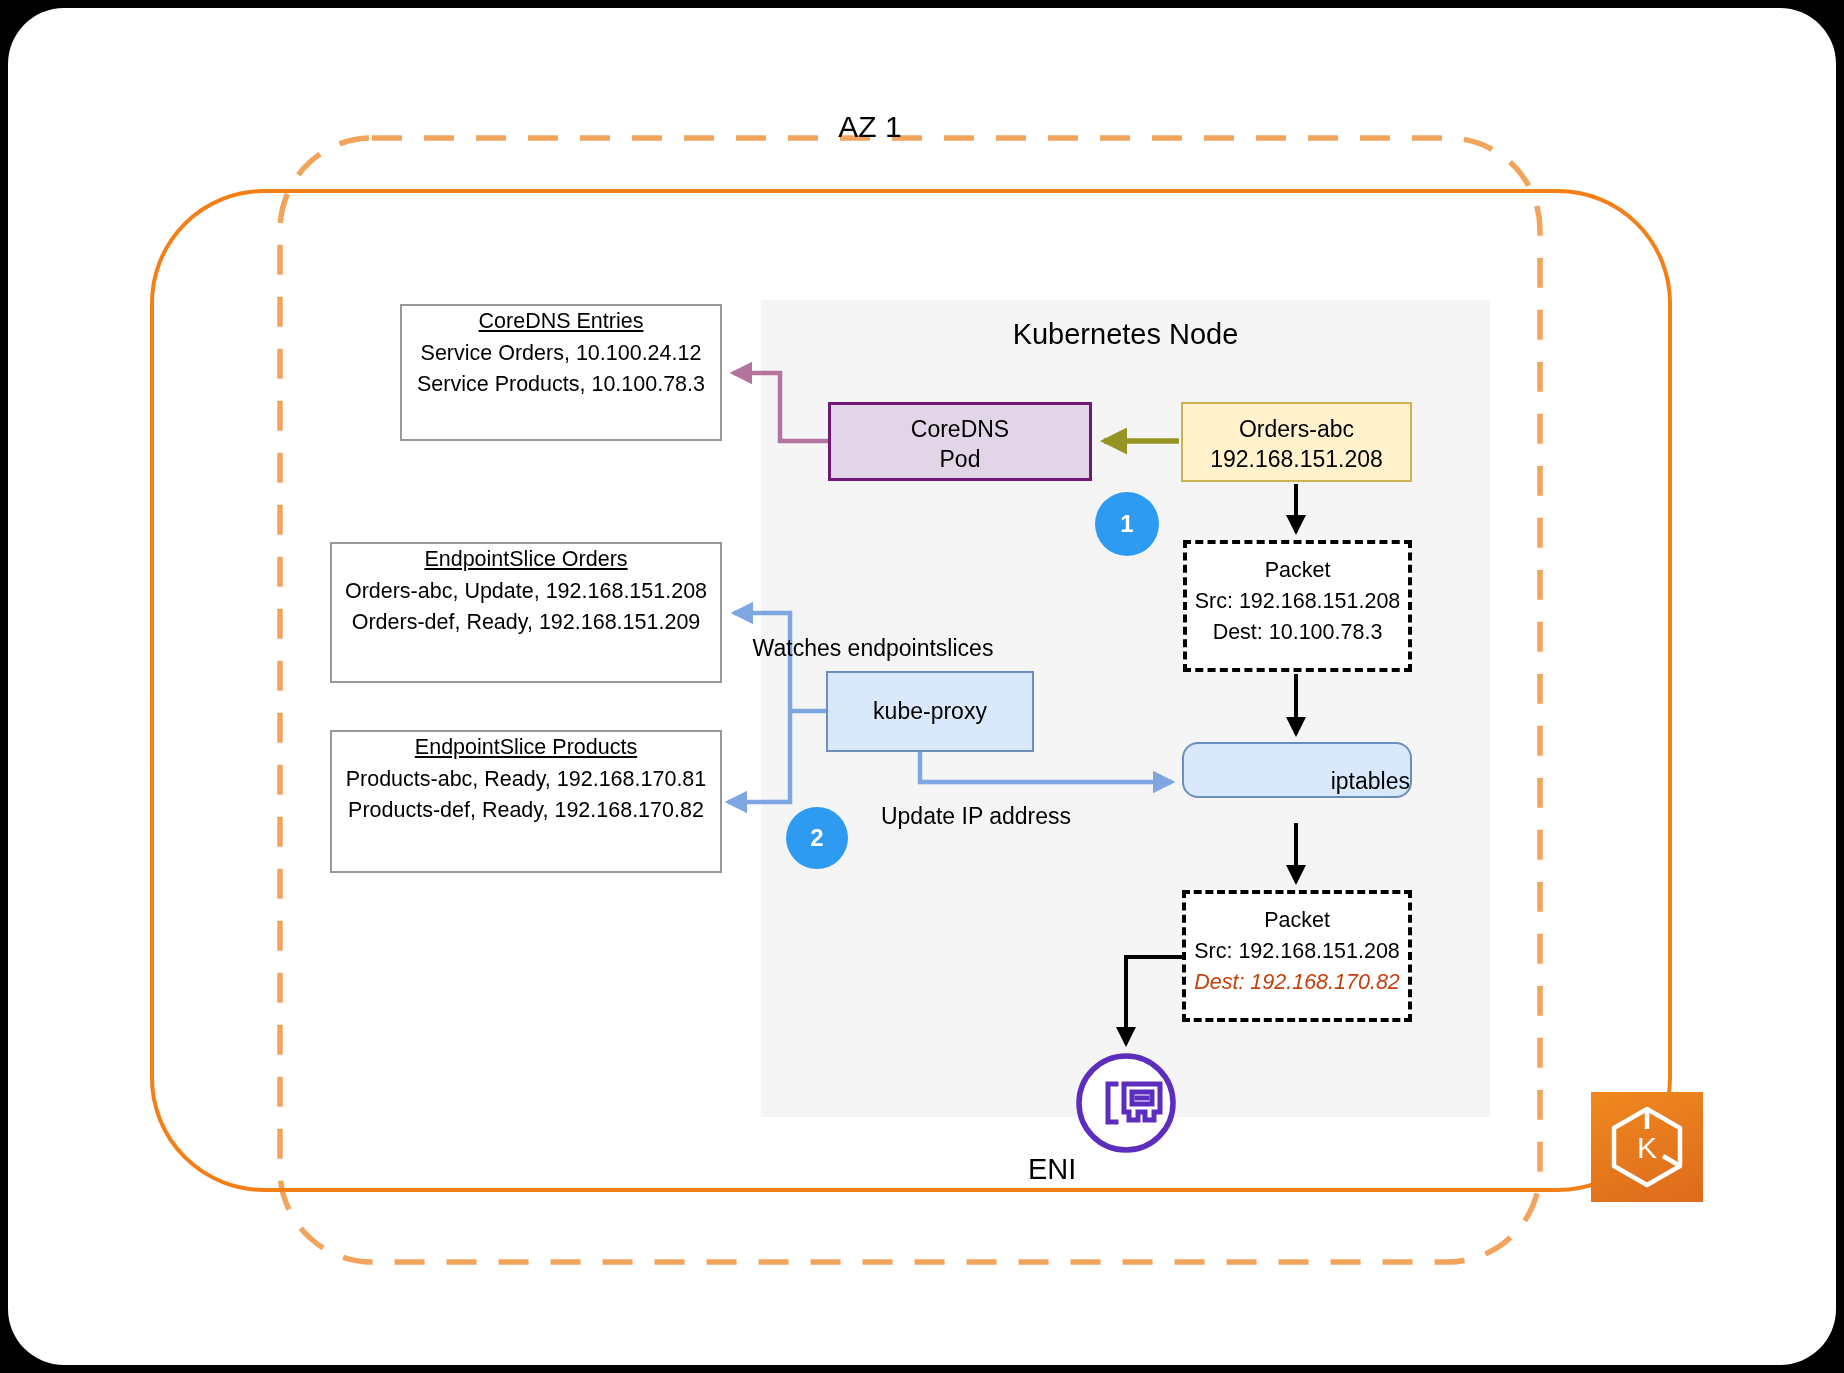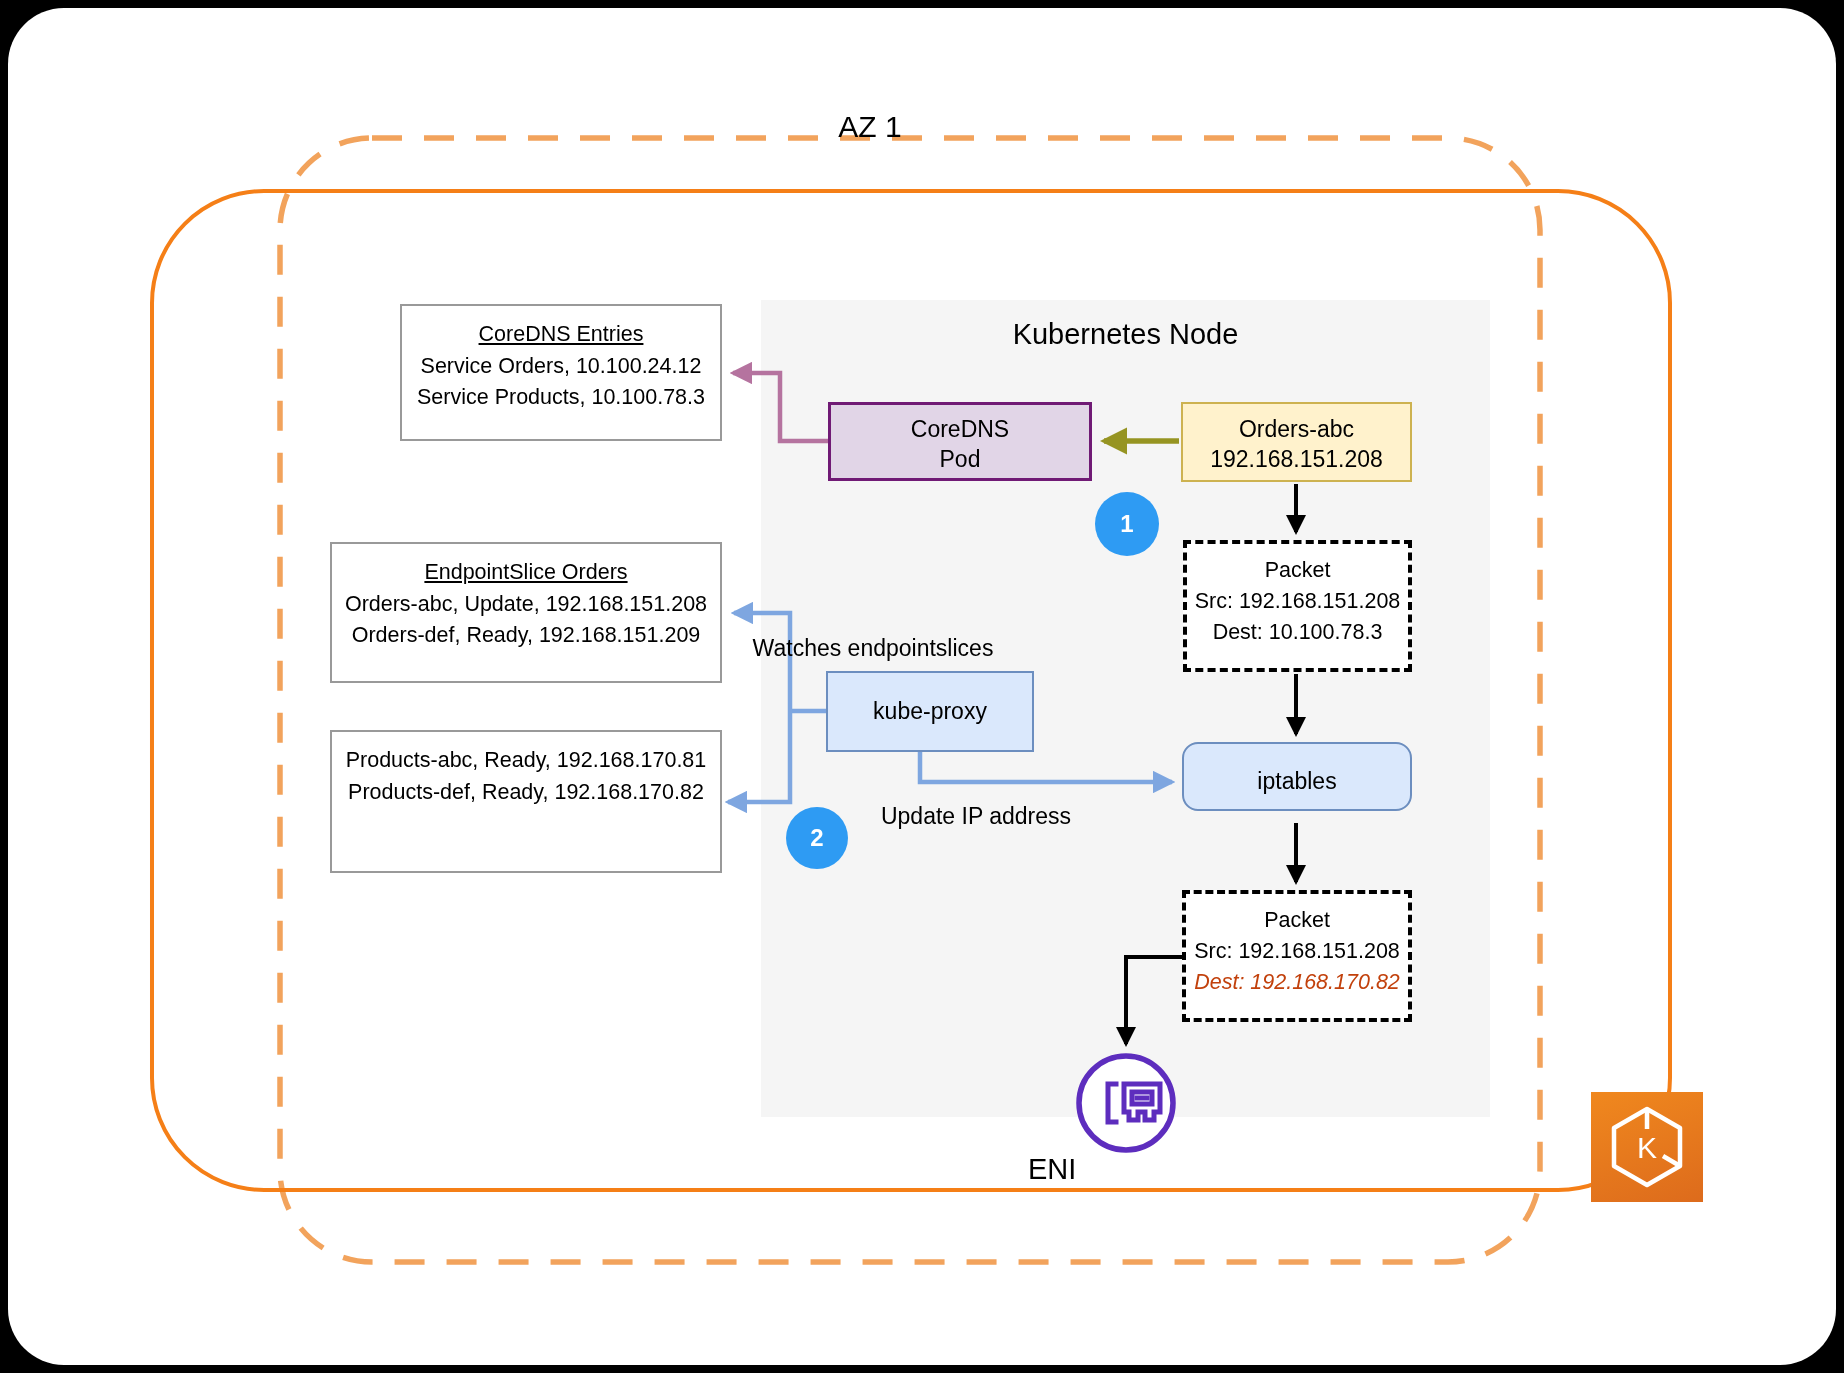--- a/index.html
+++ b/index.html
@@ -7,32 +7,32 @@
          font-family:"Liberation Sans", sans-serif;color:#000;}
   .canvas{position:absolute;left:8px;top:8px;right:8px;bottom:8px;background:#fff;border-radius:56px;}
   .abs{position:absolute;}
   .ctr{transform:translateX(-50%);white-space:nowrap;}
   svg.overlay{position:absolute;left:0;top:0;width:1844px;height:1373px;pointer-events:none;}
 
   .node-bg{position:absolute;left:753px;top:292px;width:729px;height:817px;background:#F5F5F5;}
   .node-title{position:absolute;left:0;top:18px;width:100%;text-align:center;font-size:29px;}
 
   .wbox{position:absolute;background:#fff;border:2px solid #999;box-sizing:border-box;
-        text-align:center;font-size:21.5px;line-height:31.5px;padding-top:13px;}
+        text-align:center;font-size:21.5px;line-height:31.5px;}
   .bt{text-decoration:underline;}
 
   .pod{position:absolute;box-sizing:border-box;text-align:center;font-size:23px;}
   .pod-coredns{left:828px;top:402px;width:264px;height:79px;background:#E1D5E7;border:3px solid #701a75;
                line-height:30px;padding-top:9px;}
   .pod-orders{left:1181px;top:402px;width:231px;height:80px;background:#FFF2CC;border:2px solid #CDB250;
               line-height:30px;padding-top:10px;}
   .pod-kproxy{left:826px;top:671px;width:208px;height:81px;background:#DAE8FC;border:2.5px solid #6C8EBF;
               line-height:76px;}
-  .pod-iptables{left:1182px;top:742px;width:230px;height:69px;background:#DAE8FC;border:2.5px solid #6C8EBF;
-                border-radius:16px;line-height:74px;}
+  .pod-iptables{left:1182px;top:742px;width:230px;height:56px;background:#DAE8FC;border:2.5px solid #6C8EBF;
+                border-radius:16px;line-height:74px;text-align:right;}
 
   .packet{position:absolute;background:#fff;border:4px dashed #000;box-sizing:border-box;
           text-align:center;font-size:21.5px;line-height:31px;padding-top:11px;}
   .pk1{left:1183px;top:540px;width:229px;height:132px;}
   .pk2{left:1182px;top:890px;width:230px;height:132px;}
   .green-it{color:#c2410c;font-style:italic;}
 
   .badge{position:absolute;width:64px;height:64px;border-radius:50%;background:#2E9BF3;color:#fff;
          font-size:24px;font-weight:bold;display:flex;align-items:center;justify-content:center;}
   .lbl{position:absolute;font-size:23px;}
@@ -100,20 +100,21 @@
     <div>Service Products, 10.100.78.3</div>
   </div>
 
   <div class="wbox" style="left:330px;top:542px;width:392px;height:141px;">
     <div class="bt">EndpointSlice Orders</div>
     <div>Orders-abc, Update, 192.168.151.208</div>
     <div>Orders-def, Ready, 192.168.151.209</div>
   </div>
 
   <div class="wbox" style="left:330px;top:730px;width:392px;height:143px;">
+    <div class="bt">EndpointSlice Products</div>
     <div>Products-abc, Ready, 192.168.170.81</div>
     <div>Products-def, Ready, 192.168.170.82</div>
   </div>
 
   <div class="pod pod-coredns">
     <div>CoreDNS</div>
     <div>Pod</div>
   </div>
 
   <div class="pod pod-orders">

